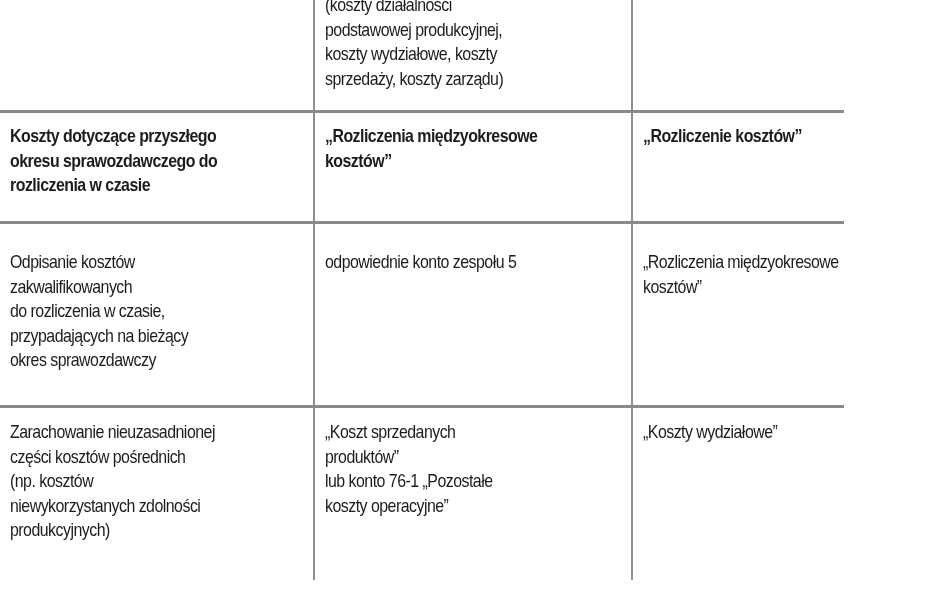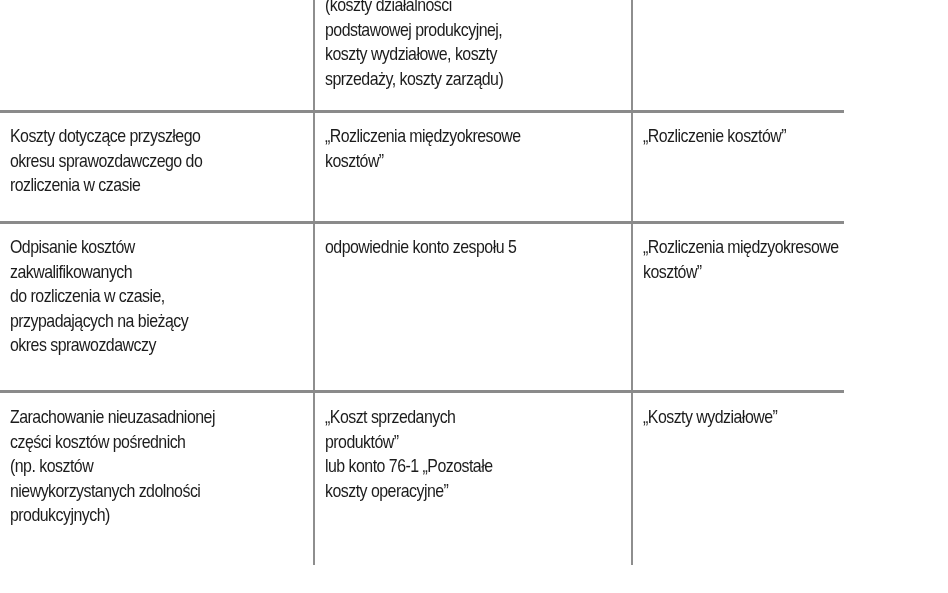--- a/index.html
+++ b/index.html
@@ -53,22 +53,22 @@
     .col-2 { width: 298px; }
     .col-3 { width: 296px; }
     .cell-text {
       display: block;
       white-space: pre-line;
       transform: scaleX(0.86);
       transform-origin: left top;
       width: 116%;
     }
     .row-0 td { height: 117px; padding-top: 12px; }
-    .row-1 td { height: 97px; padding-top: 11px; }
-    .row-2 td { height: 155px; padding-top: 11px; }
+    .row-1 td { height: 97px; padding-top: 11px; font-weight: bold; }
+    .row-2 td { height: 155px; padding-top: 26px; }
     .row-3 td { height: 88px; padding-top: 11px; }
     .row-4 td { height: 160px; padding-top: 12px; }
     .row-0 .cell-text { margin-top: 0; }
   </style>
 </head>
 <body>
 
 <div class="table-viewport">
   <table class="doc-table">
     <colgroup>

